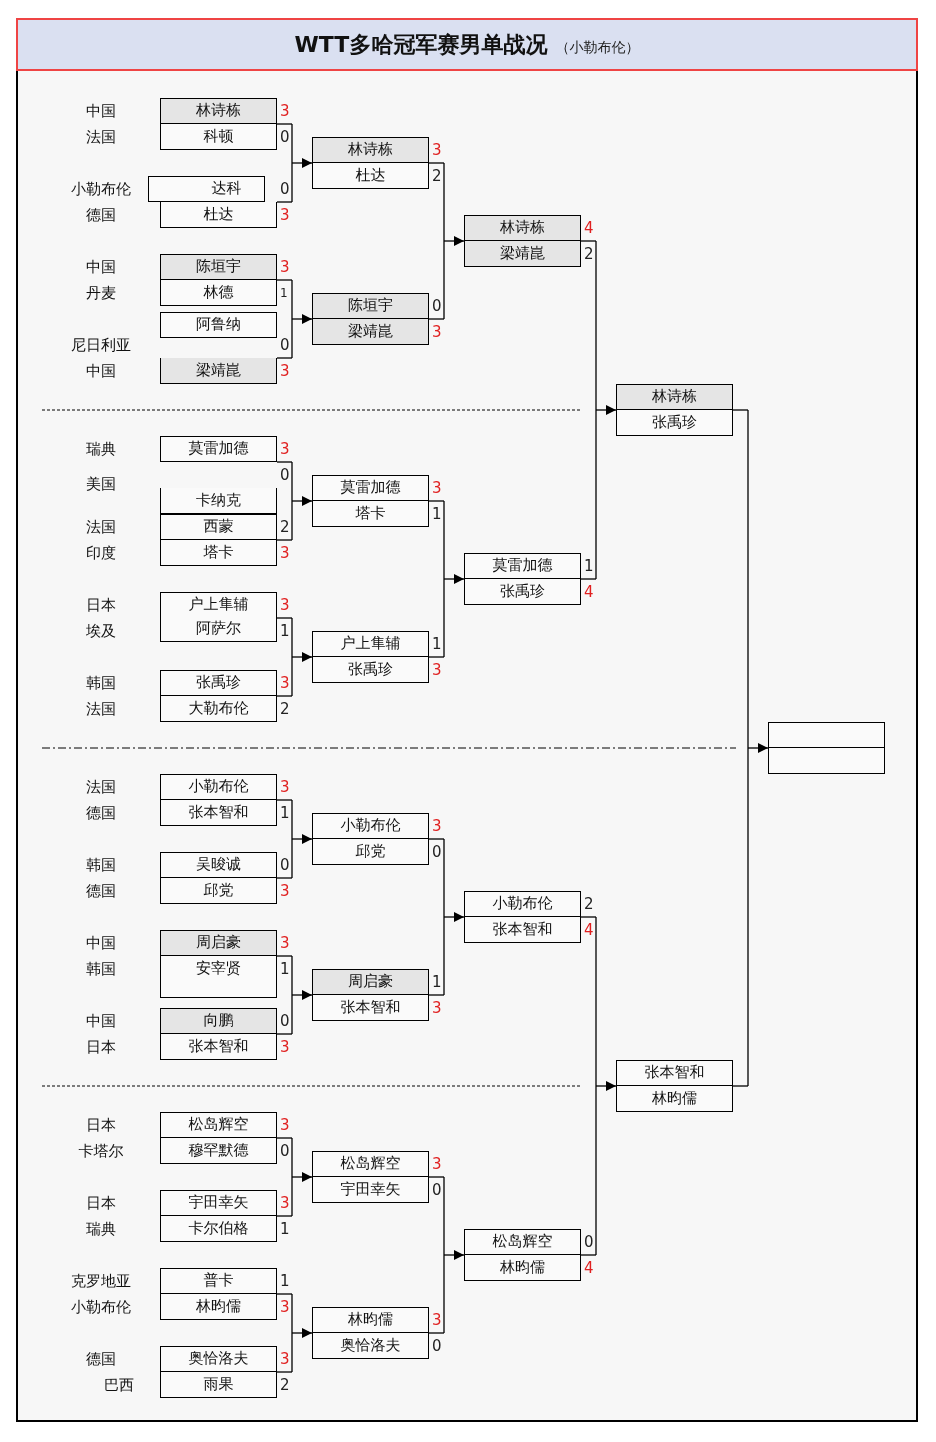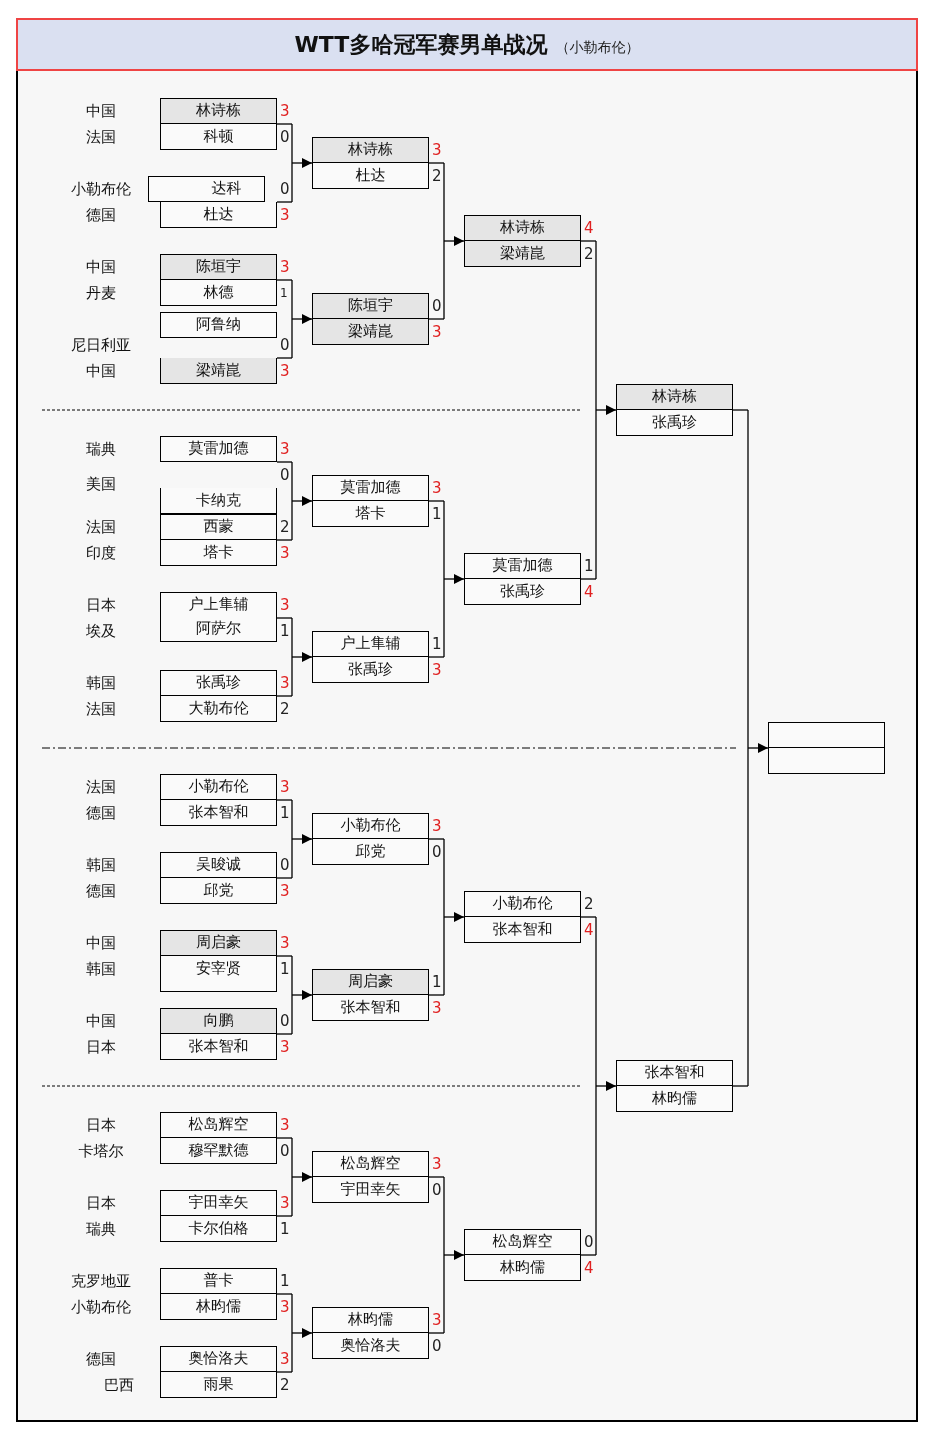--- a/index.html
+++ b/index.html
@@ -163,21 +163,21 @@
     <div class="country" style="left: 46px; top: 852px;">韩国</div>
     <div class="slot" style="left: 160px; top: 852px;">吴晙诚</div>
     <div class="score" style="left: 280px; top: 852px;">0</div>
     <div class="country" style="left: 46px; top: 878px;">德国</div>
     <div class="slot" style="left: 160px; top: 878px; border-top: none; height: 26px; line-height: 25px;">邱党</div>
     <div class="score win" style="left: 280px; top: 878px;">3</div>
     <div class="country" style="left: 46px; top: 930px;">中国</div>
     <div class="slot cn" style="left: 160px; top: 930px;">周启豪</div>
     <div class="score win" style="left: 280px; top: 930px;">3</div>
     <div class="country" style="left: 46px; top: 956px;">韩国</div>
-    <div class="slot" style="left: 160px; top: 956px; border-top: none; height: 36px; line-height: 25px;">安宰贤</div>
+    <div class="slot" style="left: 160px; top: 956px; border-top: none; height: 42px; line-height: 25px;">安宰贤</div>
     <div class="score" style="left: 280px; top: 956px;">1</div>
     <div class="country" style="left: 46px; top: 1008px;">中国</div>
     <div class="slot cn" style="left: 160px; top: 1008px;">向鹏</div>
     <div class="score" style="left: 280px; top: 1008px;">0</div>
     <div class="country" style="left: 46px; top: 1034px;">日本</div>
     <div class="slot" style="left: 160px; top: 1034px; border-top: none; height: 26px; line-height: 25px;">张本智和</div>
     <div class="score win" style="left: 280px; top: 1034px;">3</div>
     <div class="country" style="left: 46px; top: 1112px;">日本</div>
     <div class="slot" style="left: 160px; top: 1112px;">松岛辉空</div>
     <div class="score win" style="left: 280px; top: 1112px;">3</div>

